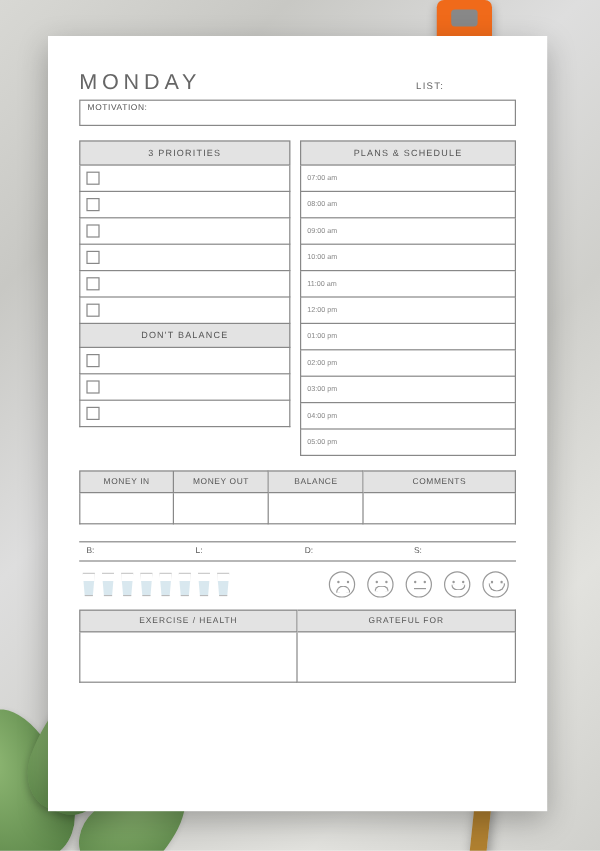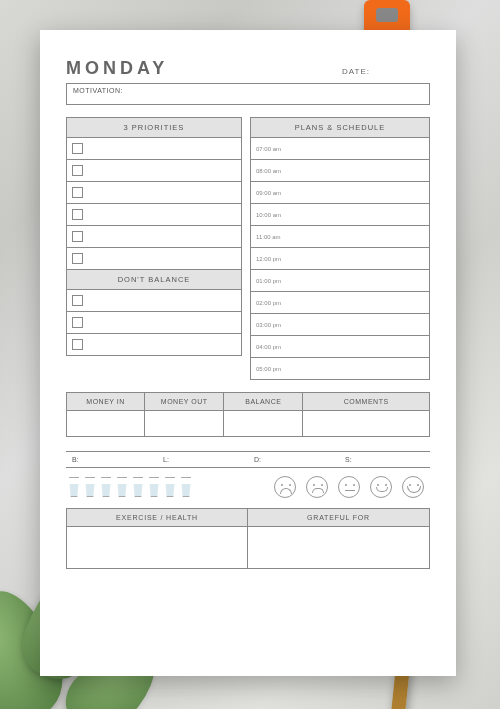--- a/index.html
+++ b/index.html
@@ -42,21 +42,21 @@
 
   
   .sheet {
     position: absolute; top: 30px; left: 40px;
     width: 416px; height: 646px;
     background: #fff;
     box-shadow: 0 8px 24px rgba(0,0,0,.28);
     padding: 28px 26px 24px 26px;
   }
   .hdr { display: flex; align-items: baseline; justify-content: space-between; margin-bottom: 4px; }
-  .day { font-size: 18px; letter-spacing: 4px; font-weight: 700; color: #666; }
+  .day { font-size: 18px; letter-spacing: 4px; font-weight: 400; color: #666; }
   .date-lbl { font-size: 8px; letter-spacing: 1px; color: #666; padding-right: 60px; }
   .box { border: 1px solid #888; }
   .motiv { height: 22px; padding: 3px 6px; font-size: 7px; letter-spacing: .5px; margin-bottom: 12px; }
   .cols { display: flex; gap: 8px; margin-bottom: 12px; }
   .colL { width: 176px; display: flex; flex-direction: column; gap: 0; }
   .colR { flex: 1; }
   .shead {
     background: #e3e3e3; text-align: center;
     font-size: 7.5px; letter-spacing: 1px; padding: 5px 0;
     border: 1px solid #888;
@@ -106,21 +106,21 @@
 <div class="sharpener"></div>
 <div class="pen"></div>
 <div class="leaf l1"></div>
 <div class="leaf l2"></div>
 <div class="leaf l3"></div>
 
 <div class="sheet">
 
   <div class="hdr">
     <div class="day">MONDAY</div>
-    <div class="date-lbl">DATE:</div>
+    <div class="date-lbl">LIST:</div>
   </div>
 
   <div class="box motiv">
     <span>MOTIVATION:</span>
   </div>
 
   <div class="cols">
     <div class="colL">
       <div class="shead">3 PRIORITIES</div>
       <div class="row">

